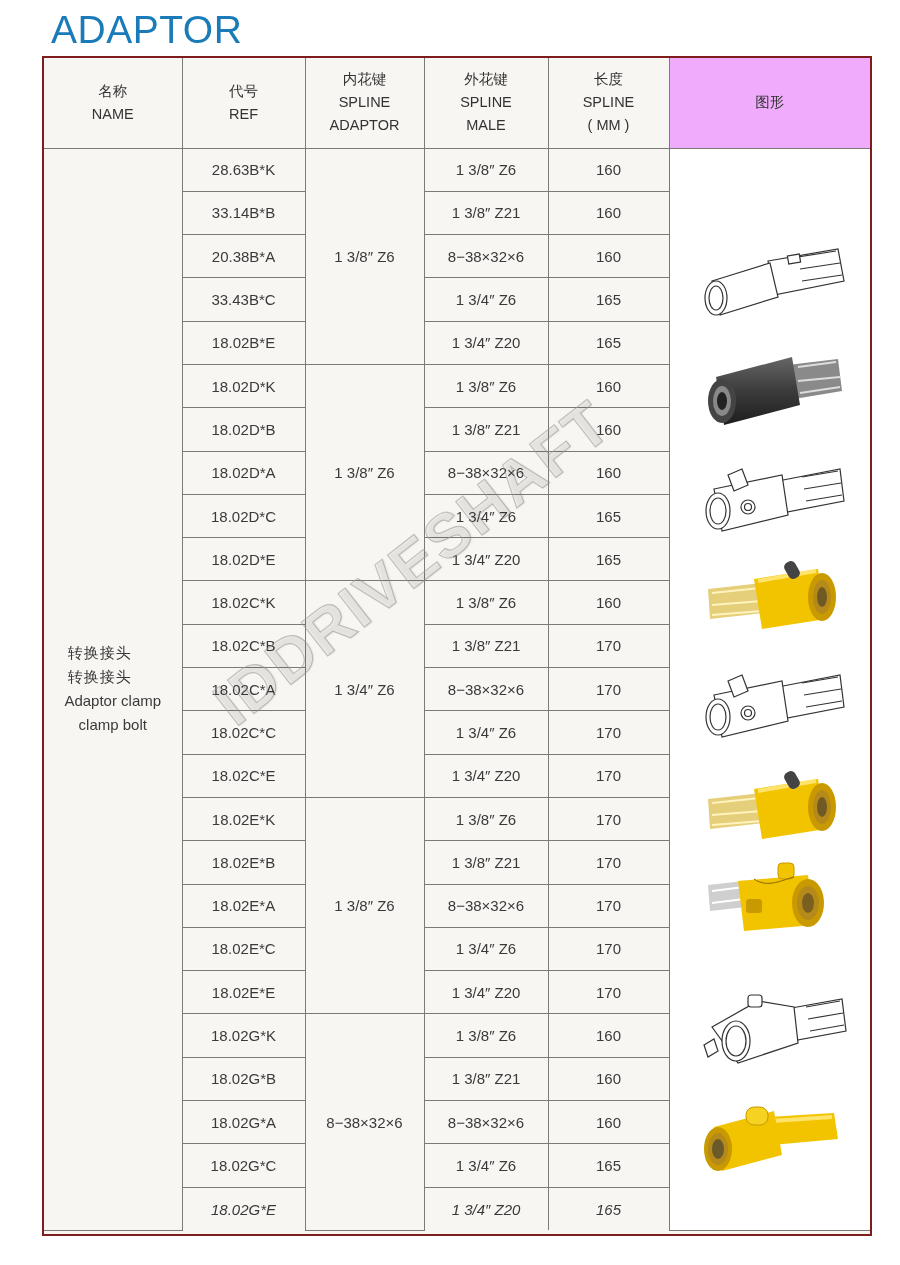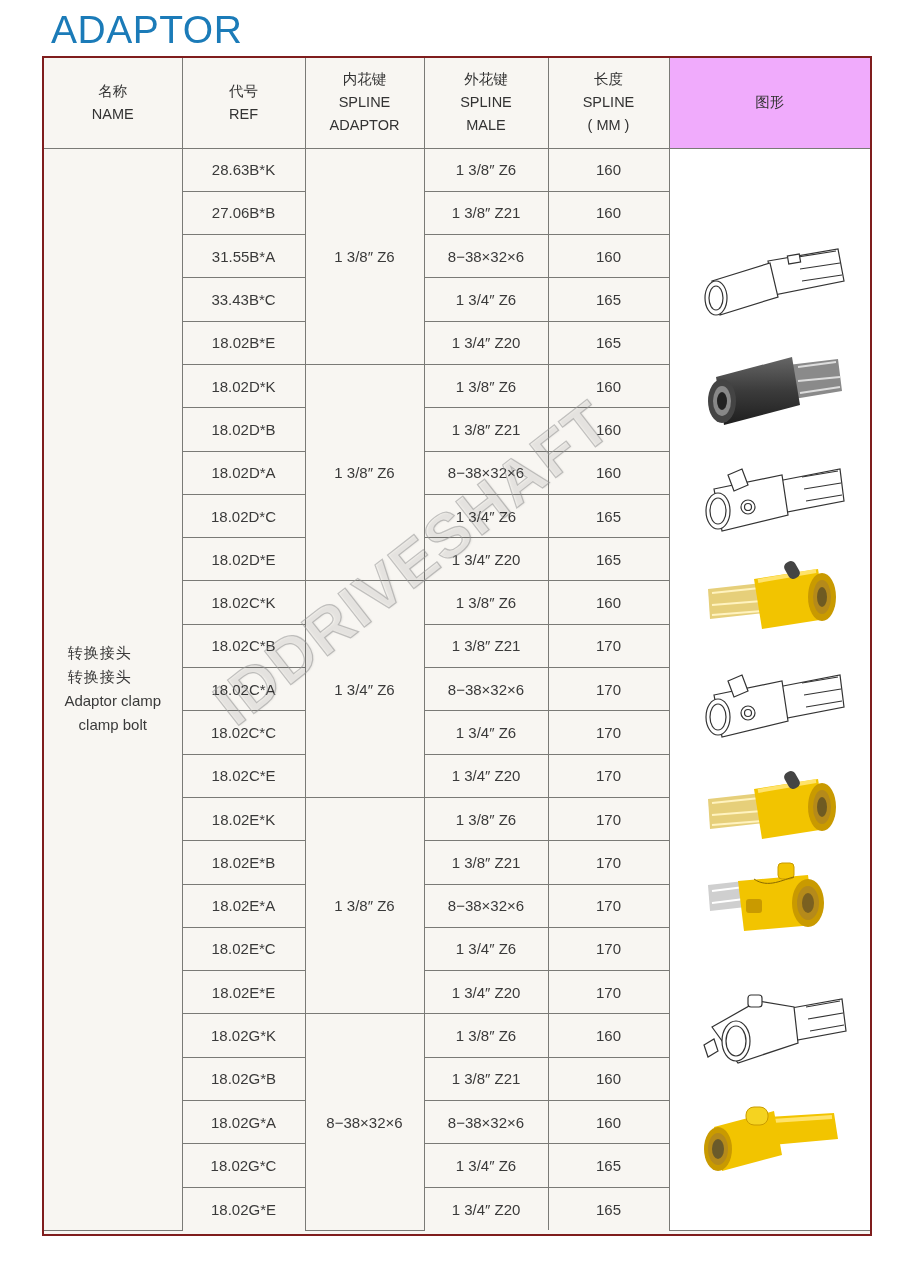--- a/index.html
+++ b/index.html
@@ -26,21 +26,21 @@
       border: 1px solid #7a7a76; text-align: center; vertical-align: middle;
       font-weight: normal; font-size: 15px; color: #3a3a3a;
     }
     table.spec th {
       height: 90px; line-height: 23px; font-size: 14.5px; color: #333;
     }
     table.spec tr.body-row td { height: 43.3px; }
     table.spec th:first-child, table.spec td.name-cell { border-left: none; }
     table.spec th:last-child, table.spec td.fig-cell { border-right: none; }
     table.spec tr:first-child th { border-top: none; }
-    table.spec tr.last-row td { border-bottom: none; }
+    table.spec tr.last-row td { border-bottom: none; font-style: italic; }
 
     td.name-cell { font-size: 15px; line-height: 24px; color: #333; text-align: left; }
     td.name-cell .cn { display: block; text-align: center; padding-right: 26px; letter-spacing: 1px; }
     td.name-cell .en { display: block; }
     td.fig-cell { background: #ffffff; position: relative; }
     th.fig-head { background: #f0abfc; }
 
     .figures { position: absolute; left: 0; top: 0; width: 100%; height: 100%; }
     .fig { position: absolute; }
 
@@ -210,26 +210,26 @@
       <path d="M16 30 L76 14 L84 58 L24 74 Z" fill="#f2c400"></path>
                   <rect x="48" y="10" width="22" height="18" rx="8" fill="#f5d320" stroke="#c99a00"></rect>
       <ellipse cx="20" cy="52" rx="14" ry="22" fill="#c99a00"></ellipse>
                   <ellipse cx="20" cy="52" rx="10" ry="16" fill="#b58a1a"></ellipse>
                   <ellipse cx="20" cy="52" rx="6" ry="10" fill="#6a5a2a"></ellipse>
                 </svg></div>
             </div>
           </td>
         </tr>
         <tr class="body-row">
-          <td>27.06B*B</td>
-          <td>1 3/8″  Z21</td>
-          <td>160</td>
-        </tr>
-        <tr class="body-row">
-          <td>31.55B*A</td>
+          <td>33.14B*B</td>
+          <td>1 3/8″  Z21</td>
+          <td>160</td>
+        </tr>
+        <tr class="body-row">
+          <td>20.38B*A</td>
           <td>8−38×32×6</td>
           <td>160</td>
         </tr>
         <tr class="body-row">
           <td>33.43B*C</td>
           <td>1 3/4″  Z6</td>
           <td>165</td>
         </tr>
         <tr class="body-row">
           <td>18.02B*E</td>

